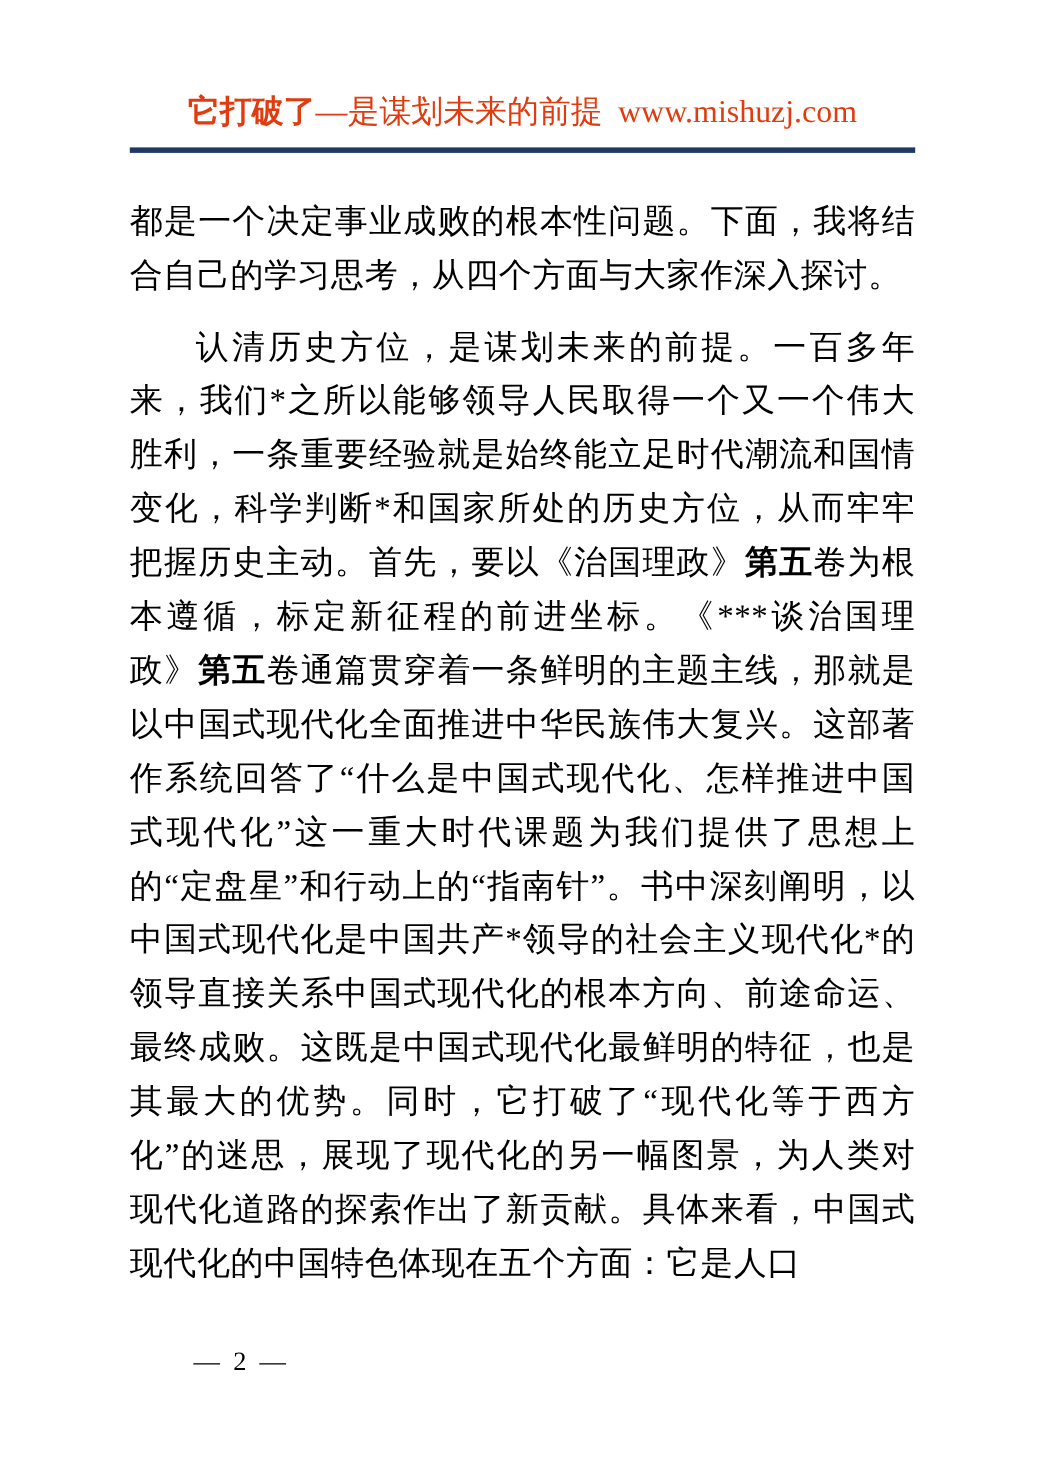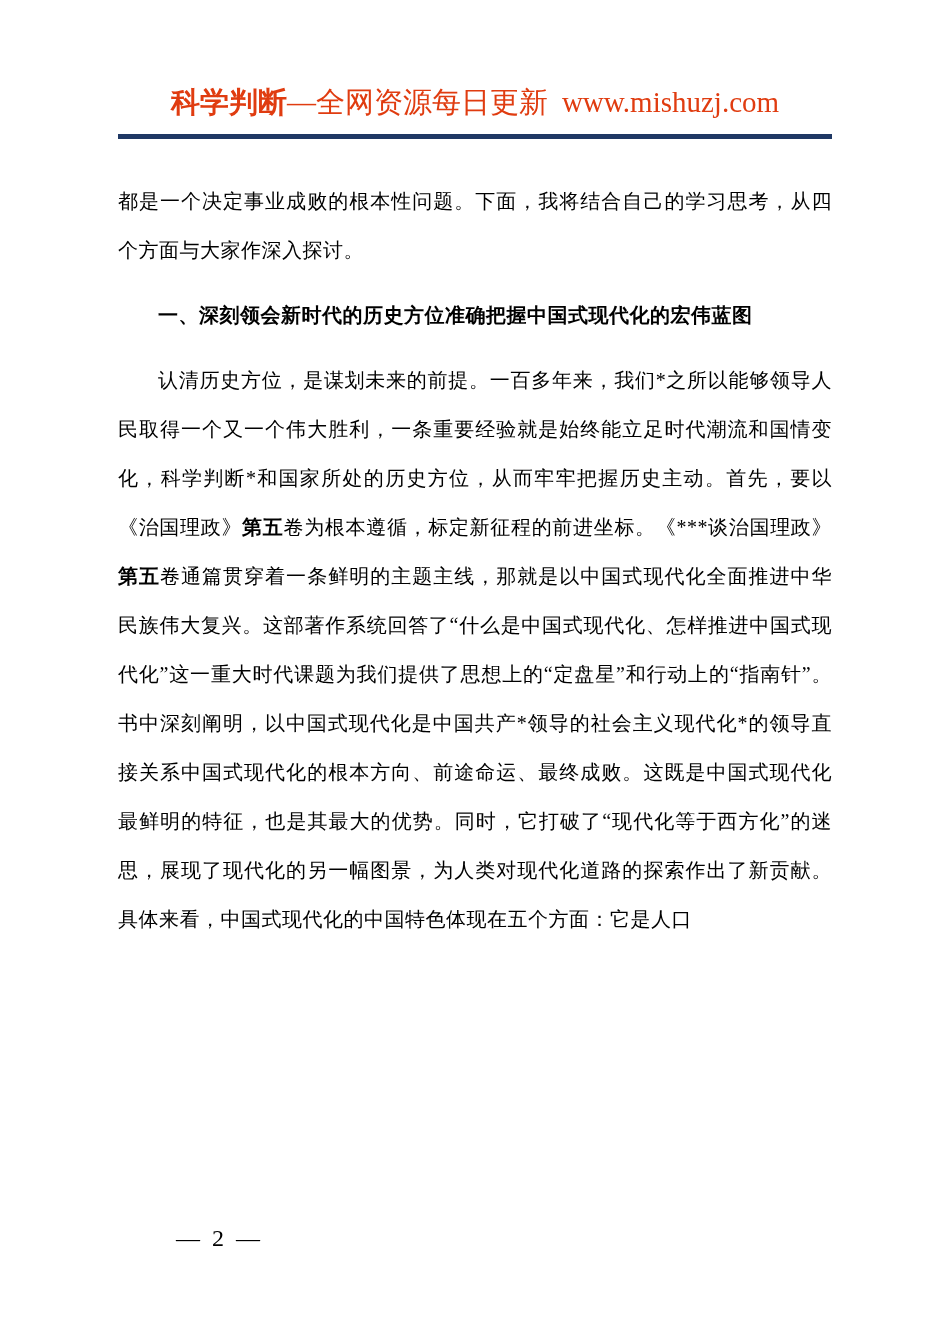--- a/index.html
+++ b/index.html
@@ -28,21 +28,21 @@
   }
   .site-name { font-weight: bold; }
   .site-url  { font-weight: normal; margin-left: 14px; }
   .header-rule {
     margin-top: 14px;
     height: 5px;
     background: var(--rule, #1f3864);
   }
   main.doc-body {
     margin-top: 38px;
-    font-size: 20px;
+    font-size: 30px;
     line-height: 49px;
     letter-spacing: 0.5px;
     color: #000000;
     text-align: justify;
     text-justify: inter-ideograph;
   }
   main.doc-body p { margin-bottom: 16px; }
   p.indent  { text-indent: 2em; }
   p.heading { font-weight: bold; }
   .bold     { font-weight: bold; }
@@ -55,28 +55,27 @@
     color: #000000;
   }
 </style>
 </head>
 <body>
 
 <div class="page">
 
   <header class="page-header">
     <div class="header-text">
-      <span class="site-name">科学判断</span><span>—</span><span>全网资源每日更新</span><span class="site-url">www.mishuzj.com</span>
+      <span class="site-name">它打破了</span><span>—</span><span>是谋划未来的前提</span><span class="site-url">www.mishuzj.com</span>
     </div>
     <div class="header-rule"></div>
   </header>
 
   <main class="doc-body" id="doc-body">
       <p class=""><span>都是一个决定事业成败的根本性问题。下面，我将结合自己的学习思考，从四个方面与大家作深入探讨。</span></p>
-      <p class="indent heading"><span class="bold">一、深刻领会新时代的历史方位准确把握中国式现代化的宏伟蓝图</span></p>
       <p class="indent"><span>认清历史方位，是谋划未来的前提。一百多年来，我们*之所以能够领导人民取得一个又一个伟大胜利，一条重要经验就是始终能立足时代潮流和国情变化，科学判断*和国家所处的历史方位，从而牢牢把握历史主动。首先，要以《治国理政》</span><span class="bold">第五</span><span>卷为根本遵循，标定新征程的前进坐标。《***谈治国理政》</span><span class="bold">第五</span><span>卷通篇贯穿着一条鲜明的主题主线，那就是以中国式现代化全面推进中华民族伟大复兴。这部著作系统回答了“什么是中国式现代化、怎样推进中国式现代化”这一重大时代课题为我们提供了思想上的“定盘星”和行动上的“指南针”。书中深刻阐明，以中国式现代化是中国共产*领导的社会主义现代化*的领导直接关系中国式现代化的根本方向、前途命运、最终成败。这既是中国式现代化最鲜明的特征，也是其最大的优势。同时，它打破了“现代化等于西方化”的迷思，展现了现代化的另一幅图景，为人类对现代化道路的探索作出了新贡献。具体来看，中国式现代化的中国特色体现在五个方面：它是人口</span></p>
     </main>
 
   <footer class="page-footer">
     <span>— 2 —</span>
   </footer>
 
 </div>
 
 </body></html>

